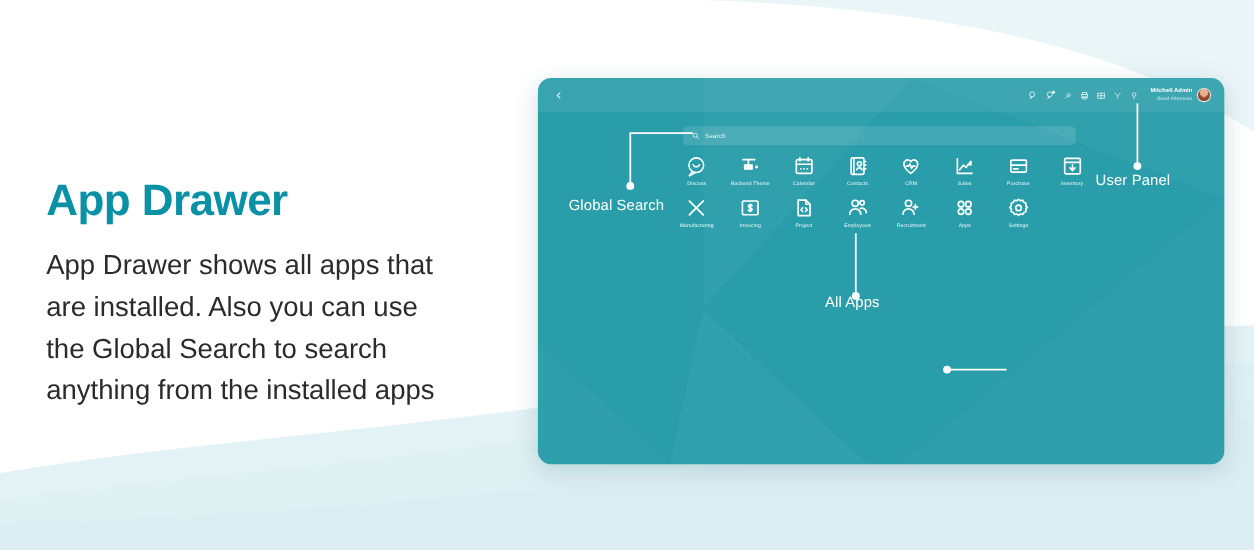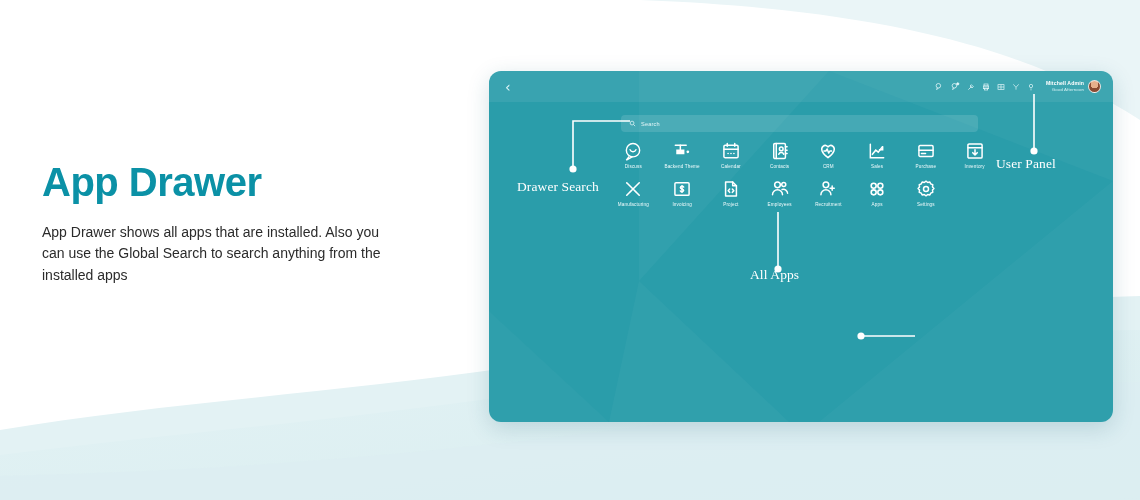--- a/index.html
+++ b/index.html
@@ -12,21 +12,21 @@
   }
   .bg-waves { position:absolute; inset:0; width:1140px; height:500px; z-index:0; }
 
   
   .left-col { position:absolute; left:30px; top:160px; width:400px; z-index:5;margin-left:12px; }
   .headline {
     font-size:40px; font-weight:bold; color:#0b91a6;
     letter-spacing:-0.5px; line-height:1.1;
   }
   .body-copy {
-    margin-top:18px; font-size:14px; line-height:1.52;
+    margin-top:18px; font-size:25px; line-height:1.52;
     color:#2b2b2b; max-width:360px;
   }
 
   
   .drawer {
     position:absolute; left:489px; top:71px; width:624px; height:351px;
     border-radius:12px; overflow:hidden; z-index:6;
     background:#2a9daa;
     box-shadow:0 6px 22px rgba(20,90,110,0.18);
   }
@@ -72,21 +72,21 @@
   .app-icon { width:20px; height:20px; display:block; }
   .app-label {
     font-size:4.6px; color:#f0fbfc; letter-spacing:.15px;
     text-align:center; white-space:nowrap;
   }
 
   
   .anno-layer { position:absolute; inset:0; z-index:9; pointer-events:none; }
   .anno-label {
     position:absolute; color:#ffffff; font-size:13.5px; line-height:1.33;
-    letter-spacing:.1px; white-space:pre-line;font-family:Liberation Serif, serif;
+    letter-spacing:.1px; white-space:pre-line;
   }
   .anno-global { left:517px; top:178px; }
   .anno-allapps { left:750px; top:266px; }
   .anno-user { left:996px; top:155px; }
   .anno-combo { left:926px; top:310px; }
 </style>
 </head>
 <body>
 
 <svg class="bg-waves" viewBox="0 0 1140 500">
@@ -326,16 +326,16 @@
   </g>
   <g fill="#ffffff">
     <circle cx="573" cy="169" r="3.6"></circle>
     <circle cx="778" cy="269" r="3.6"></circle>
     <circle cx="1034" cy="151" r="3.6"></circle>
     <circle cx="861" cy="336" r="3.6"></circle>
   </g>
 </svg>
 
 <div class="anno-layer">
-  <div class="anno-label anno-global">Drawer Search</div>
+  <div class="anno-label anno-global">Global Search</div>
   <div class="anno-label anno-allapps">All Apps</div>
   <div class="anno-label anno-user">User Panel</div>
 </div>
 
 </body></html>

